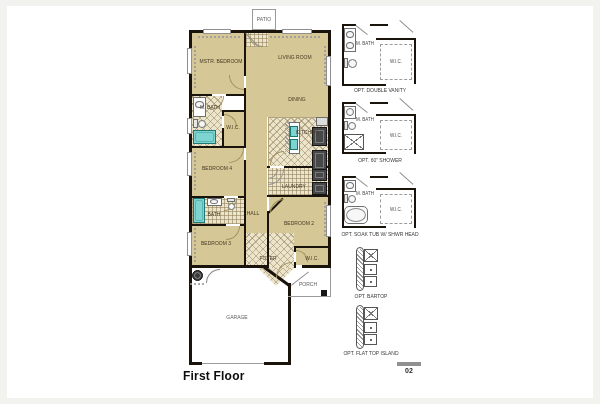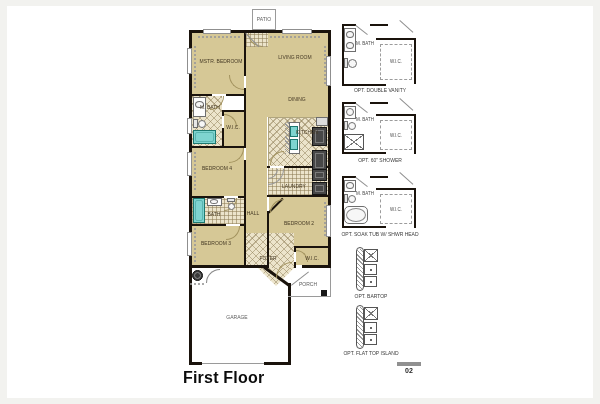--- a/index.html
+++ b/index.html
@@ -36,21 +36,21 @@
   .cap{position:absolute;font-size:5px;line-height:1;color:#3c3c3c;text-align:center;white-space:nowrap;}
   .xbox{position:absolute;box-sizing:border-box;border:1px solid #555;background-color:#fff;
     background-image:linear-gradient(to top right,transparent calc(50% - .5px),#777 calc(50% - .5px),#777 calc(50% + .5px),transparent calc(50% + .5px)),
                      linear-gradient(to bottom right,transparent calc(50% - .5px),#777 calc(50% - .5px),#777 calc(50% + .5px),transparent calc(50% + .5px));}
   .dotbox{position:absolute;box-sizing:border-box;border:1px solid #555;background:#fff;}
   .dotbox::after{content:"";position:absolute;left:50%;top:50%;width:2px;height:2px;margin:-1px 0 0 -1px;background:#333;border-radius:50%;}
   .hatch{position:absolute;background-image:repeating-linear-gradient(45deg,#999 0 1px,transparent 1px 3px);}
   .dashbox{position:absolute;border:1px dashed #9c9c9c;box-sizing:border-box;}
   .dline{position:absolute;height:1px;background:#8f8f8f;transform-origin:0 0;}
   .bwall-d{position:absolute;background:#1a130c;transform-origin:0 0;}
-  .title{position:absolute;font-size:16px;font-weight:bold;color:#0c0c0c;letter-spacing:.2px;}
+  .title{position:absolute;font-size:12px;font-weight:bold;color:#0c0c0c;letter-spacing:.2px;}
   .sheetnum{position:absolute;font-size:7px;font-weight:bold;color:#1e1e1e;text-align:center;}
   .edge{position:absolute;background:#f2f2ef;}
 </style>
 </head>
 <body>
 
 <div class="sheet">
 
   <div class="tan" style="left:192px;top:33px;width:52px;height:61px;"></div>
   <div class="tan" style="left:246px;top:33px;width:82px;height:84px;"></div>

